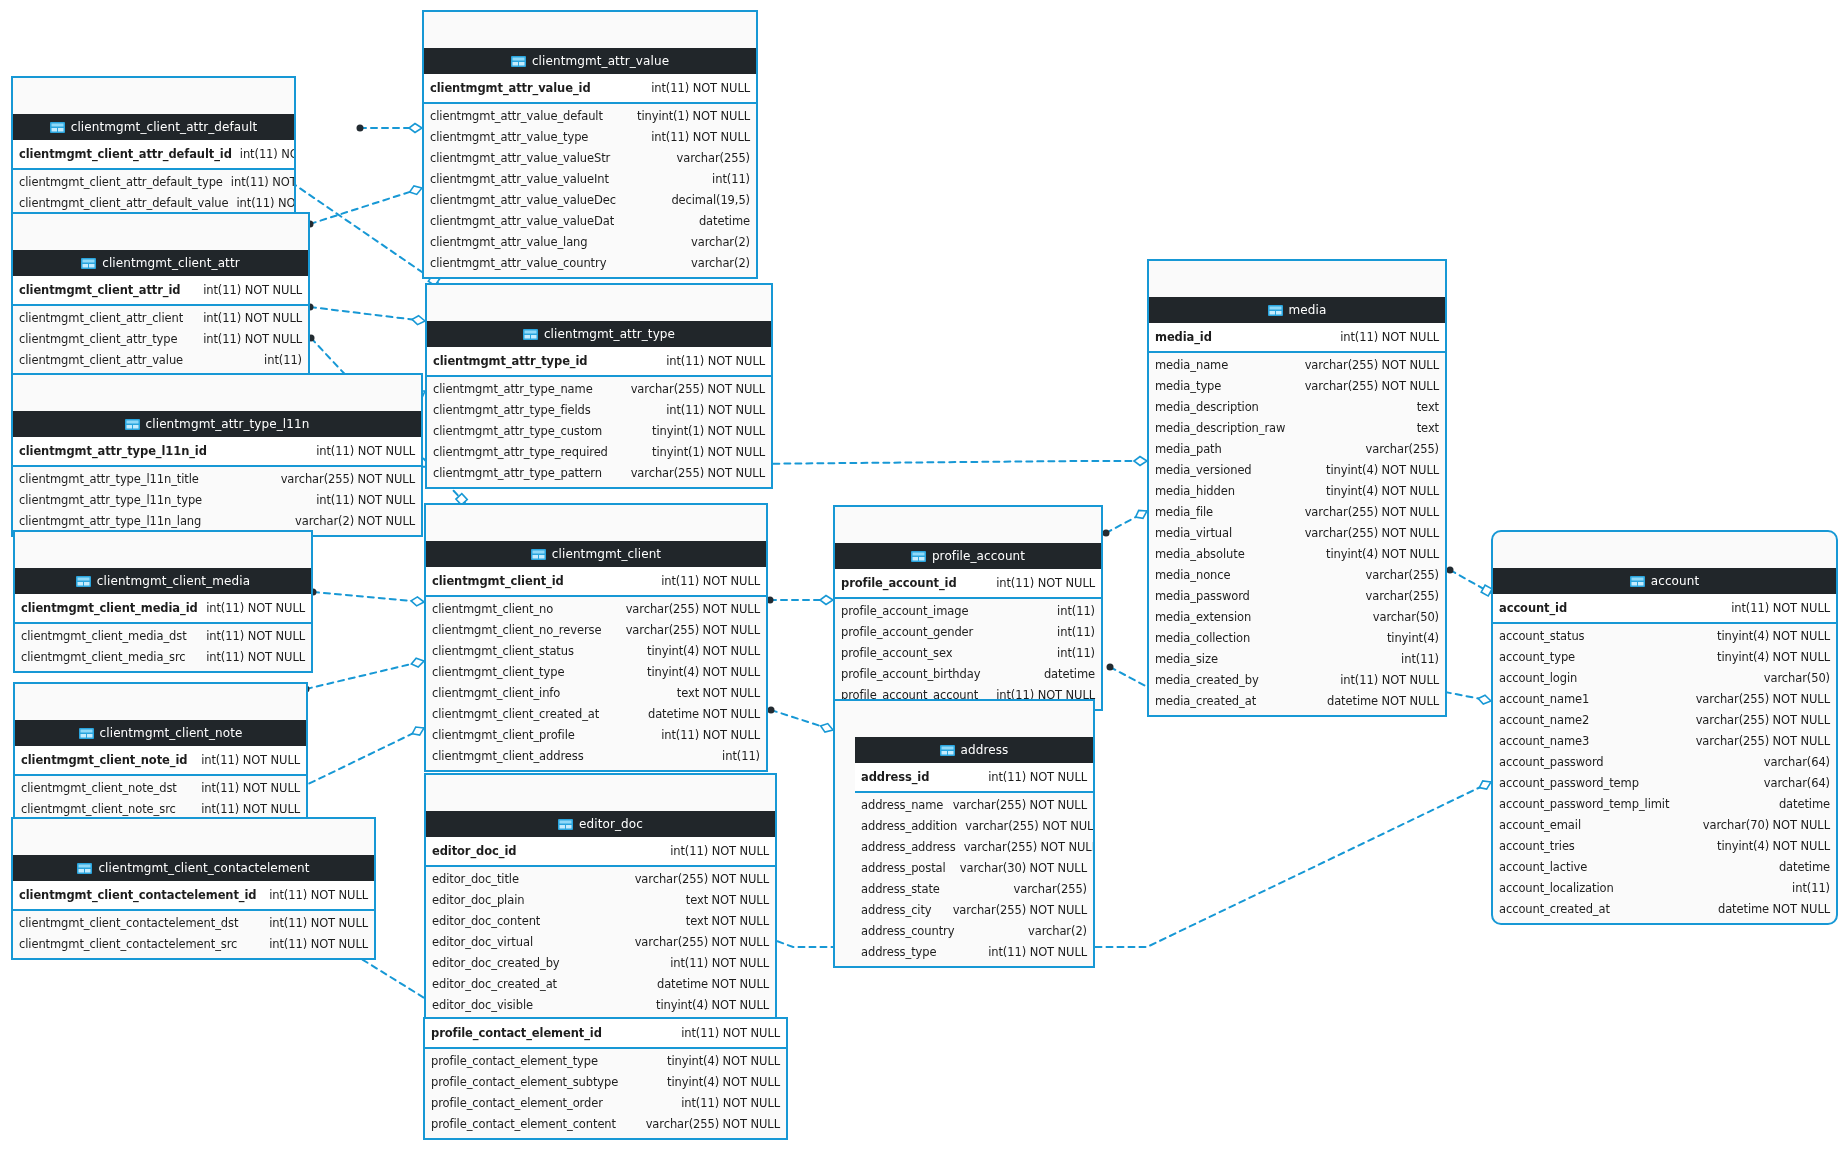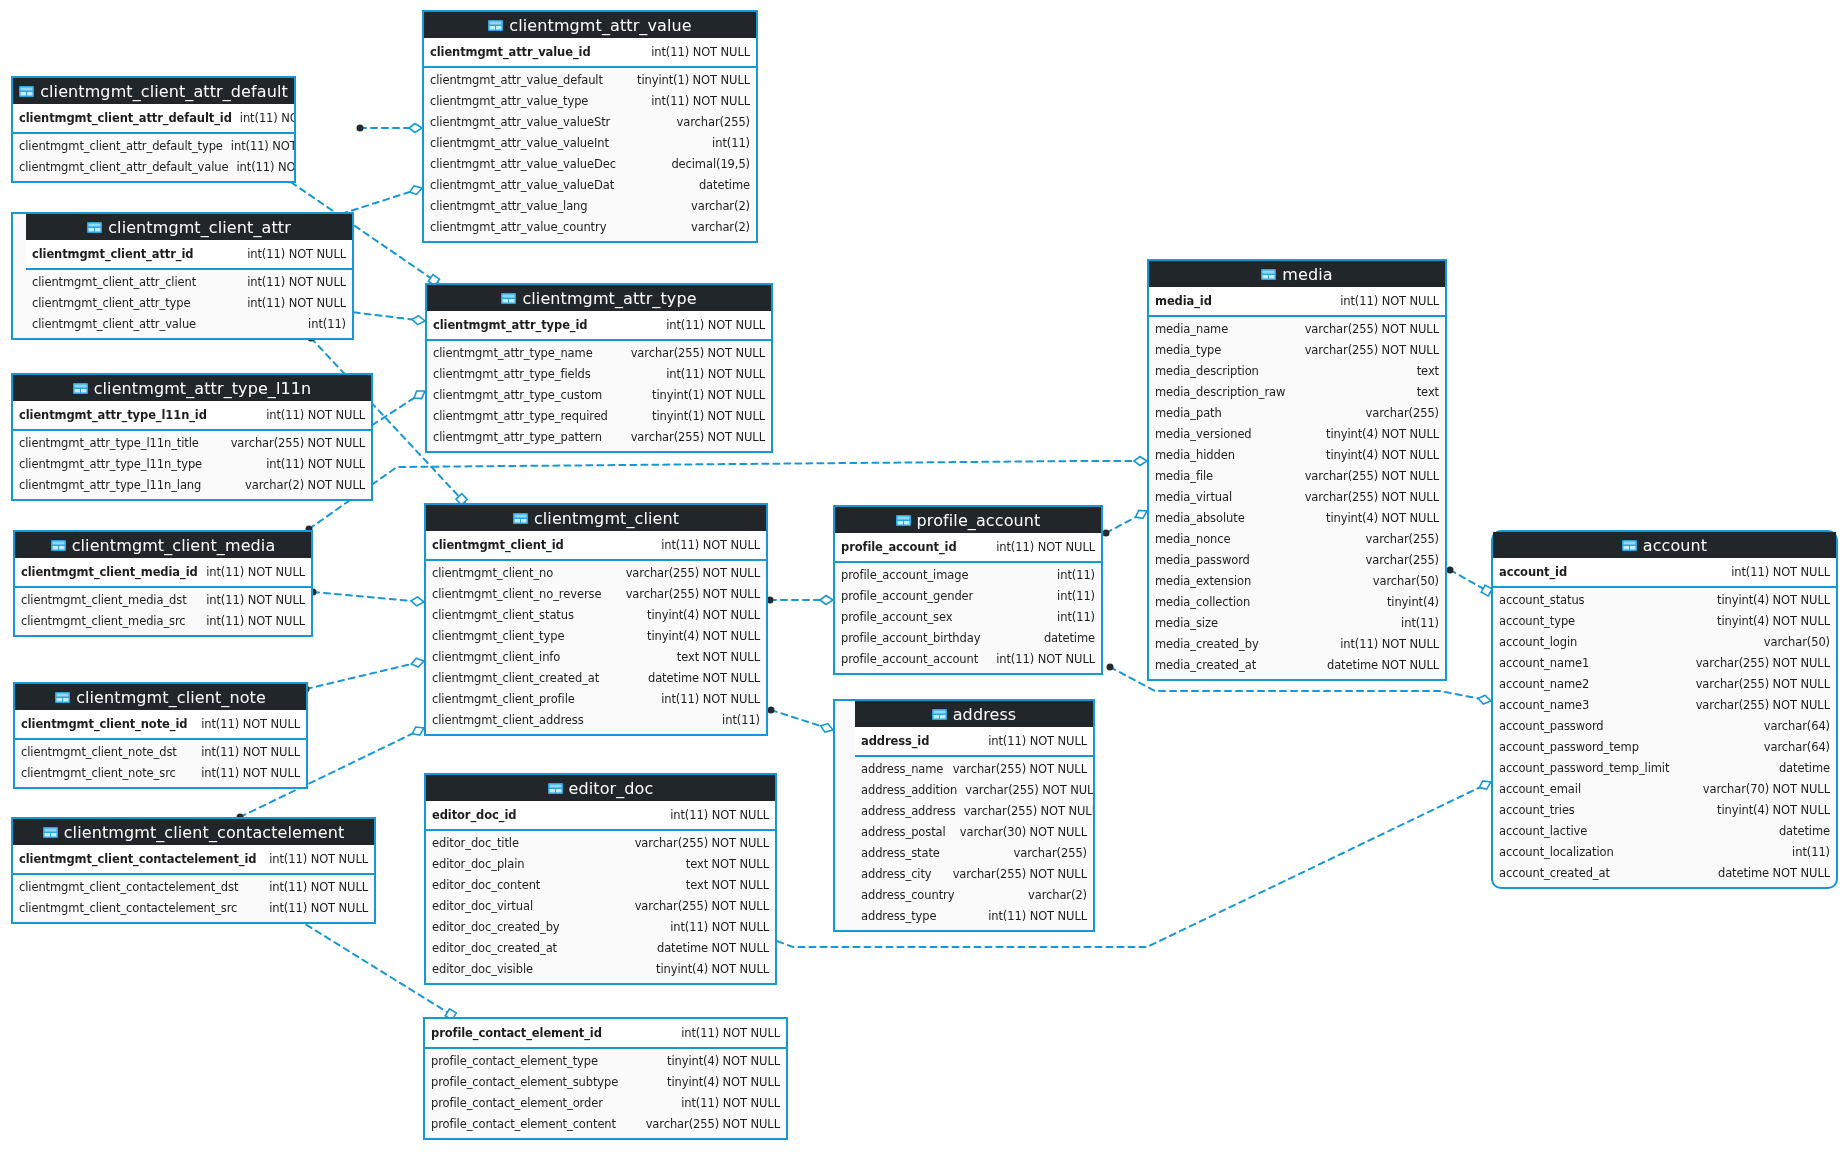--- a/index.html
+++ b/index.html
@@ -4,21 +4,21 @@
 <style>
   :root{ --accent:#1798d5; --hdr:#21262a; }
   html,body{margin:0;padding:0;}
   body{width:1842px;height:1170px;background:#fff;position:relative;
        font-family:"DejaVu Sans","Liberation Sans",sans-serif;overflow:hidden;}
   #canvas{position:absolute;inset:0;width:1842px;height:1170px;}
   #wires{position:absolute;left:0;top:0;}
   .tbl{position:absolute;border:2px solid var(--accent);background:#fafafa;
        box-sizing:border-box;z-index:2;}
   .hdr{background:var(--hdr);color:#fff;height:26px;display:flex;align-items:center;
-       justify-content:center;gap:6px;font-size:16px;letter-spacing:.1px;}
+       justify-content:center;gap:6px;font-size:12px;letter-spacing:.1px;margin-top:36px;}
   .icon{display:inline-flex;line-height:0;}
   .row{display:flex;justify-content:space-between;gap:8px;padding:0 6px;
        font-size:11.5px;color:#1d1d1d;height:21px;line-height:21px;
        white-space:nowrap;overflow:hidden;letter-spacing:-0.1px;}
   .row .ftype{text-align:right;}
   .pk{background:#fff;height:28px;line-height:28px;border-bottom:2px solid var(--accent);}
   .pk .fname{font-weight:bold;}
   .tbody{padding:2px 0 3px 0;}
   .wire{fill:none;stroke:var(--accent);stroke-width:2;stroke-dasharray:6 5;stroke-linecap:round;}
   .marker{fill:#fff;stroke:var(--accent);stroke-width:1.6;}
@@ -186,21 +186,21 @@
         <div class="row">
           <span class="fname">clientmgmt_client_attr_default_type</span>
           <span class="ftype">int(11) NOT NULL</span>
         </div>
         <div class="row">
           <span class="fname">clientmgmt_client_attr_default_value</span>
           <span class="ftype">int(11) NOT NULL</span>
         </div>
       </div>
     </div>
-    <div class="tbl" style="left: 11px; top: 212px; width: 343px; padding-left: 13px;">
+    <div class="tbl" style="left: 11px; top: 212px; width: 299px;">
       <div class="hdr">
         <span class="icon">
           <svg width="15" height="11" viewBox="0 0 15 11">
             <rect width="15" height="11" rx="1" fill="#2aa5de"></rect>
             <rect x="1.5" y="1.5" width="12" height="3" fill="#8fd9f8"></rect>
             <rect x="1.5" y="6" width="5.5" height="3.5" fill="#c4ecfe"></rect>
             <rect x="8" y="6" width="5.5" height="3.5" fill="#c4ecfe"></rect>
           </svg>
         </span>
         <span class="ttl">clientmgmt_client_attr</span>
@@ -217,21 +217,21 @@
         <div class="row">
           <span class="fname">clientmgmt_client_attr_type</span>
           <span class="ftype">int(11) NOT NULL</span>
         </div>
         <div class="row">
           <span class="fname">clientmgmt_client_attr_value</span>
           <span class="ftype">int(11)</span>
         </div>
       </div>
     </div>
-    <div class="tbl" style="left: 11px; top: 373px; width: 362px;">
+    <div class="tbl" style="left: 11px; top: 373px; width: 412px;">
       <div class="hdr">
         <span class="icon">
           <svg width="15" height="11" viewBox="0 0 15 11">
             <rect width="15" height="11" rx="1" fill="#2aa5de"></rect>
             <rect x="1.5" y="1.5" width="12" height="3" fill="#8fd9f8"></rect>
             <rect x="1.5" y="6" width="5.5" height="3.5" fill="#c4ecfe"></rect>
             <rect x="8" y="6" width="5.5" height="3.5" fill="#c4ecfe"></rect>
           </svg>
         </span>
         <span class="ttl">clientmgmt_attr_type_l11n</span>

